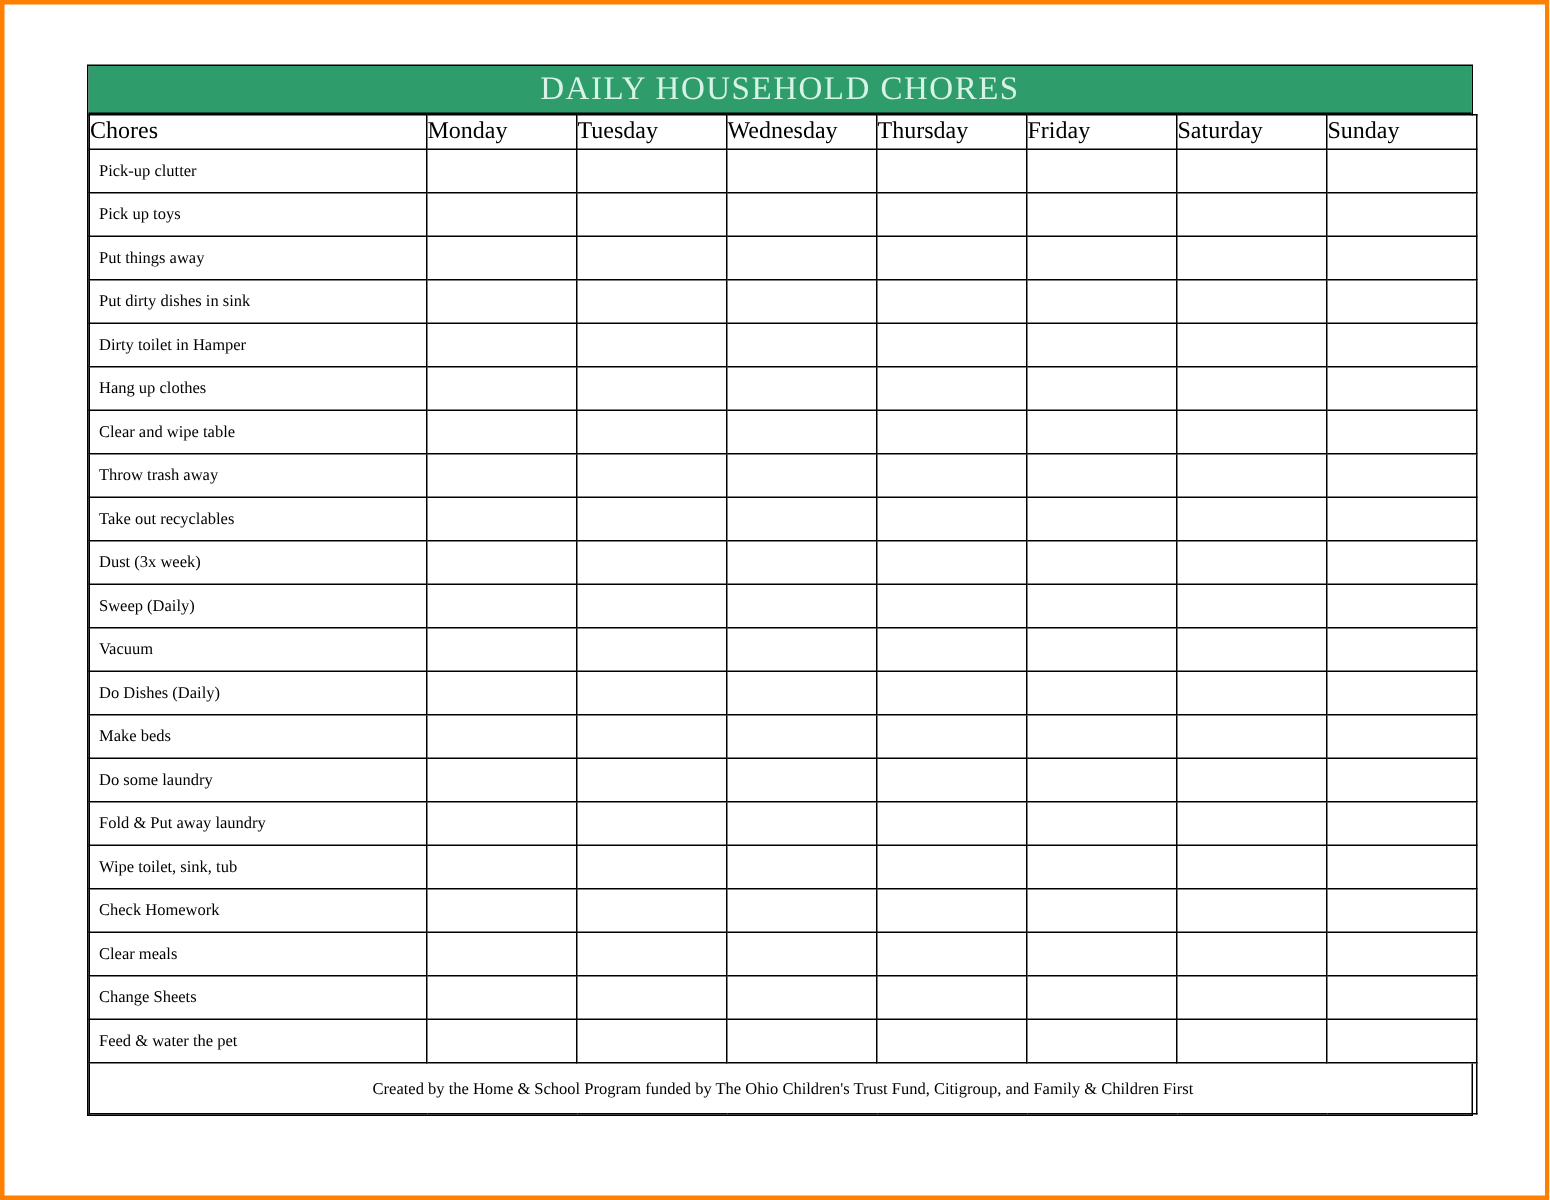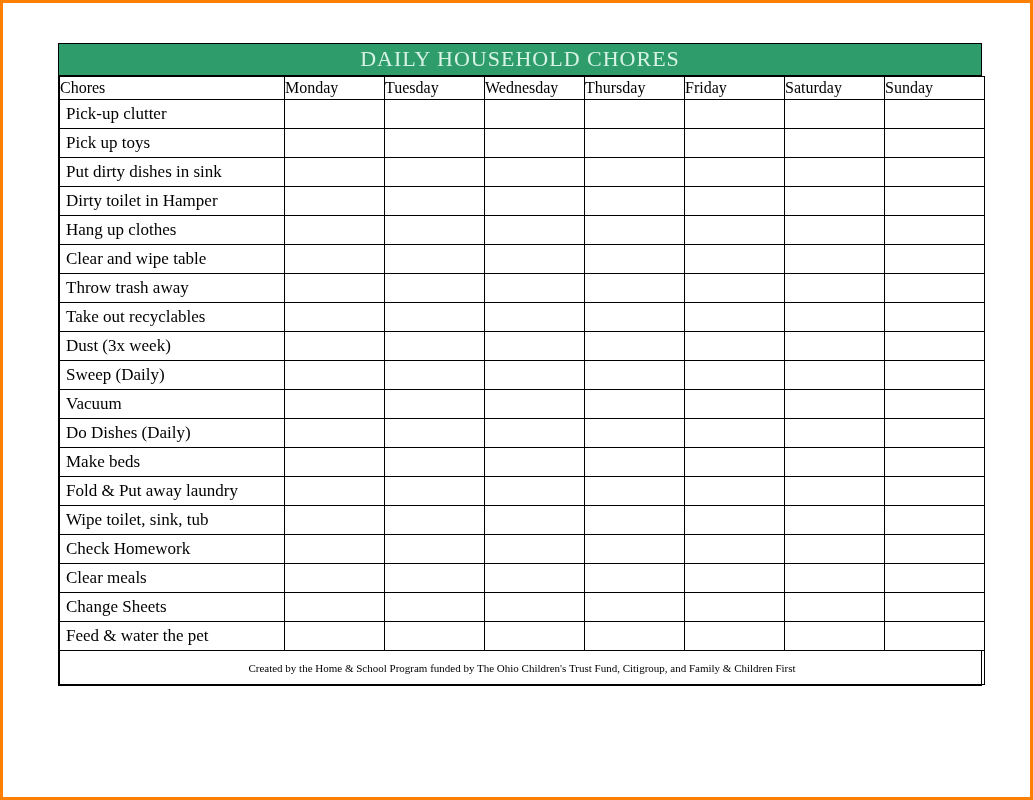--- a/index.html
+++ b/index.html
@@ -48,21 +48,21 @@
   th {
     font-weight: normal;
     font-size: 16px;
     text-align: left;
     padding: 2px 0;
     height: 20px;
     background: #fff;
     color: #000;
   }
   td.chore-cell {
-    font-size: 17px;
+    font-size: 11px;
     padding: 3px 6px;
     height: 15px;
     color: #000;
     margin-top: 48px;
   }
   td.day-cell {
     height: 29px;
     background: #fff;
   }
   col.chores-col { width: 225px; }
@@ -118,20 +118,30 @@
             <td class="chore-cell">Pick up toys</td>
             <td class="day-cell"></td>
             <td class="day-cell"></td>
             <td class="day-cell"></td>
             <td class="day-cell"></td>
             <td class="day-cell"></td>
             <td class="day-cell"></td>
             <td class="day-cell"></td>
           </tr>
           <tr>
+            <td class="chore-cell">Put things away</td>
+            <td class="day-cell"></td>
+            <td class="day-cell"></td>
+            <td class="day-cell"></td>
+            <td class="day-cell"></td>
+            <td class="day-cell"></td>
+            <td class="day-cell"></td>
+            <td class="day-cell"></td>
+          </tr>
+          <tr>
             <td class="chore-cell">Put dirty dishes in sink</td>
             <td class="day-cell"></td>
             <td class="day-cell"></td>
             <td class="day-cell"></td>
             <td class="day-cell"></td>
             <td class="day-cell"></td>
             <td class="day-cell"></td>
             <td class="day-cell"></td>
           </tr>
           <tr>
@@ -219,20 +229,30 @@
             <td class="day-cell"></td>
             <td class="day-cell"></td>
             <td class="day-cell"></td>
             <td class="day-cell"></td>
             <td class="day-cell"></td>
             <td class="day-cell"></td>
             <td class="day-cell"></td>
           </tr>
           <tr>
             <td class="chore-cell">Make beds</td>
+            <td class="day-cell"></td>
+            <td class="day-cell"></td>
+            <td class="day-cell"></td>
+            <td class="day-cell"></td>
+            <td class="day-cell"></td>
+            <td class="day-cell"></td>
+            <td class="day-cell"></td>
+          </tr>
+          <tr>
+            <td class="chore-cell">Do some laundry</td>
             <td class="day-cell"></td>
             <td class="day-cell"></td>
             <td class="day-cell"></td>
             <td class="day-cell"></td>
             <td class="day-cell"></td>
             <td class="day-cell"></td>
             <td class="day-cell"></td>
           </tr>
           <tr>
             <td class="chore-cell">Fold &amp; Put away laundry</td>

